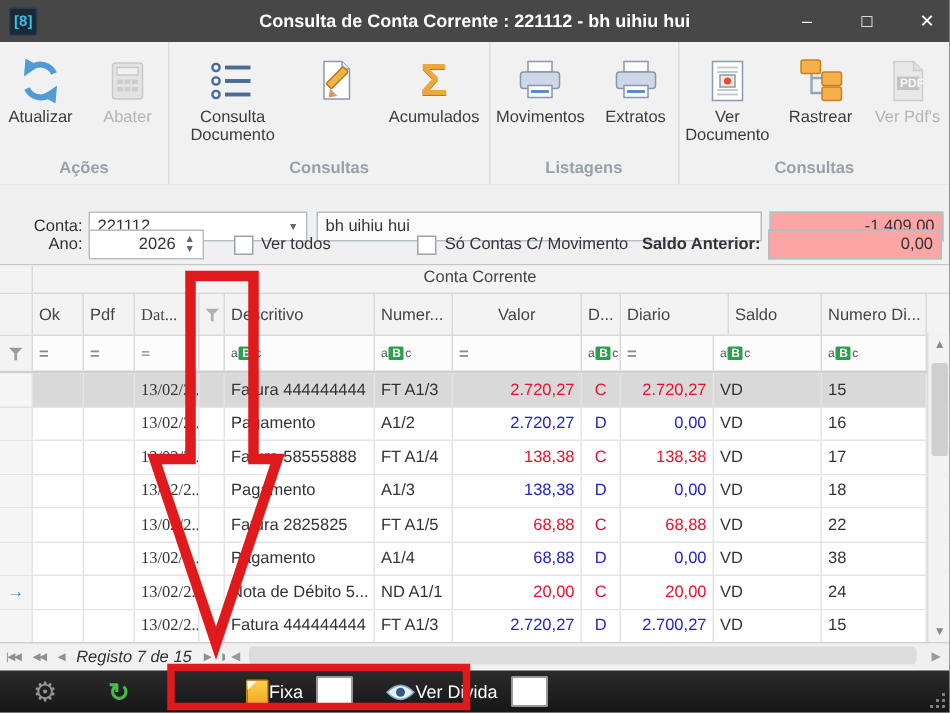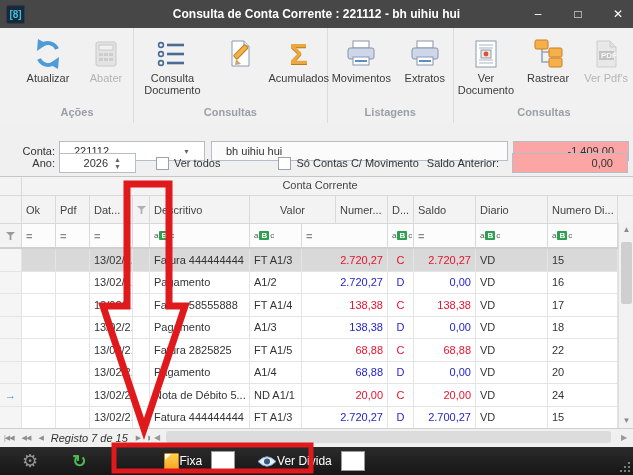--- a/index.html
+++ b/index.html
@@ -30,21 +30,21 @@
   .tbtn.disabled .tlabel{color:#b4b4b4;}
   .tbtn.disabled .tbicon{filter:grayscale(1);opacity:.55;}
   .tgroup-label{height:17px;text-align:center;color:#9aa0a8;font-weight:bold;}
   .sigma{font-size:30px;font-weight:bold;color:#eda73f;text-shadow:0 1px 0 #b97a1e;line-height:30px;}
   .pdftxt{font-size:8px;font-weight:bold;fill:#fff;}
   
   .formarea{position:absolute;left:0;top:123px;width:633px;height:53px;background:#f0f0f0;}
   .frow{position:absolute;height:22px;display:flex;align-items:center;}
   .flabel{color:#333;}
   .field{background:#fff;border:1px solid #b6bdc6;height:20px;box-sizing:border-box;
-         display:flex;align-items:center;padding:0 14px;}
+         display:flex;align-items:center;padding:0 5px;}
   .readonly{background:#fca5a5;justify-content:flex-end;}
   .ddarrow,.spin{color:#667;font-size:7px;line-height:7px;}
   .checkbox{width:13px;height:13px;background:#fff;border:1px solid #98a3ae;box-sizing:border-box;}
   .cblabel{margin-left:5px;}
   
   .grid{position:absolute;left:0;top:176px;width:633px;height:252px;background:#fff;
         border-top:1px solid #c6c6c6;box-sizing:border-box;}
   .gband{display:flex;height:18px;background:#f3f3f3;border-bottom:1px solid #d9d9d9;}
   .gband .bcell0{width:22px;border-right:1px solid #d9d9d9;box-sizing:border-box;background:#f3f3f3;}
   .gband .bcell{width:596px;text-align:center;line-height:17px;color:#444;}
@@ -52,21 +52,21 @@
   .ghead{height:27px;background:#f3f3f3;border-bottom:1px solid #d9d9d9;}
   .gfilter{height:23px;background:#fcfcfc;border-bottom:2px solid #cfcfcf;}
   .gr{height:21.5px;background:#fff;border-bottom:1px solid #e4e4e4;}
   .gr.selected{background:#d9d9d9;}
   .gr.partial{height:12px;overflow:hidden;}
   .c{box-sizing:border-box;border-right:1px solid #e4e4e4;padding:0 4px;display:flex;
      align-items:center;overflow:hidden;white-space:nowrap;}
   .ghead .c,.gfilter .c{border-right:1px solid #d9d9d9;color:#444;}
   .c0{width:22px;background:#f3f3f3;justify-content:center;padding:0;}
   .gr .c0{background:#f5f5f5;color:#3f83c9;font-weight:bold;}
-  .c1{width:34px;}.c2{width:34px;}.c3{width:43px;}.c4{width:17px;justify-content:center;padding:0;}
+  .c1{width:34px;}.c2{width:34px;}.c3{width:43px;font-family:Liberation Serif, serif;}.c4{width:17px;justify-content:center;padding:0;}
   .c5{width:100px;}.c6{width:52px;}.c7{width:86px;justify-content:flex-end;}
   .c8{width:26px;justify-content:center;}.c9{width:62px;justify-content:flex-end;}
   .c10{width:72px;}.c11{width:70px;}
   .ghead .c1,.ghead .c2{justify-content:flex-start;}
   .credit{color:#e8112d;}
   .debit{color:#2323cc;}
   .eq{color:#8a8a8a;font-weight:bold;letter-spacing:1px;}
   .abc-a,.abc-c{font-size:8px;color:#555;}
   .abc-b{font-size:8px;background:#2e9e4f;color:#fff;font-weight:bold;padding:0 2px;
          border-radius:1px;margin:0 1px;}
@@ -114,21 +114,21 @@
     <div class="title-text">Consulta de Conta Corrente : 221112 - bh uihiu hui</div>
     <div class="winctl">
       <span>–</span>
       <span>□</span>
       <span>✕</span>
     </div>
   </div>
 
   <div class="toolbar">
 
-    <div class="tgroup" style="width:112px;margin-left:21px;">
+    <div class="tgroup" style="width:112px;">
       <div class="tbuttons">
         <div class="tbtn">
           <div class="tbicon">
             <svg width="30" height="30" viewBox="0 0 30 30">
               <path d="M24 10 A10 10 0 0 0 9 6" fill="none" stroke="#4f9bd8" stroke-width="4"></path>
               <polygon points="5,0 14,5 4,12" fill="#4f9bd8"></polygon>
               <path d="M6 20 A10 10 0 0 0 21 24" fill="none" stroke="#4f9bd8" stroke-width="4"></path>
               <polygon points="25,30 16,25 26,18" fill="#4f9bd8"></polygon>
             </svg>
           </div>
@@ -291,21 +291,21 @@
         </span>
       </div>
       <div style="display:flex;align-items:center;margin-left:20px;">
         <div class="checkbox"></div>
         <span class="cblabel">Ver todos</span>
       </div>
       <div style="display:flex;align-items:center;margin-left:58px;">
         <div class="checkbox"></div>
         <span class="cblabel">Só Contas C/ Movimento</span>
       </div>
-      <div class="flabel" style="flex:1;text-align:center;">Saldo Anterior:</div>
+      <div class="flabel" style="flex:1;text-align:right;font-weight:bold;">Saldo Anterior:</div>
       <div class="field readonly" style="margin-left:5px;margin-right:5px;width:116px;">
         <span>0,00</span>
       </div>
     </div>
   </div>
 
   <div class="grid">
     <div class="gband">
       <div class="bcell0"></div>
       <div class="bcell">Conta Corrente</div>
@@ -315,25 +315,25 @@
       <div class="c c0"></div>
       <div class="c c1">Ok</div>
       <div class="c c2">Pdf</div>
       <div class="c c3">Dat...</div>
       <div class="c c4">
         <svg width="11" height="10" viewBox="0 0 12 11">
           <polygon points="1,1 11,1 7,5 7,10 5,10 5,5" fill="#b0b0b0"></polygon>
         </svg>
       </div>
       <div class="c c5">Descritivo</div>
+      <div class="c c6">Numer...</div>
       <div class="c c7" style="justify-content:center;">Valor</div>
-      <div class="c c6">Numer...</div>
       <div class="c c8" style="justify-content:flex-start;">D...</div>
+      <div class="c c10">Diario</div>
       <div class="c c9" style="justify-content:flex-start;">Saldo</div>
-      <div class="c c10">Diario</div>
       <div class="c c11">Numero Di...</div>
     </div>
 
     <div class="gfilter">
       <div class="c c0">
         <svg width="11" height="10" viewBox="0 0 12 11">
           <polygon points="1,1 11,1 7,5 7,10 5,10 5,5" fill="#9a9a9a"></polygon>
         </svg>
       </div>
       <div class="c c1">
@@ -460,21 +460,21 @@
     <div class="c c1"></div>
     <div class="c c2"></div>
     <div class="c c3">13/02/2...</div>
     <div class="c c4"></div>
     <div class="c c5">Pagamento</div>
     <div class="c c6">A1/4</div>
     <div class="c c7 debit">68,88</div>
     <div class="c c8 debit">D</div>
     <div class="c c9 debit">0,00</div>
     <div class="c c10">VD</div>
-    <div class="c c11">20</div>
+    <div class="c c11">38</div>
   </div>
 
   <div class="gr">
     <div class="c c0">→</div>
     <div class="c c1"></div>
     <div class="c c2"></div>
     <div class="c c3">13/02/2...</div>
     <div class="c c4"></div>
     <div class="c c5">Nota de Débito 5...</div>
     <div class="c c6">ND A1/1</div>

